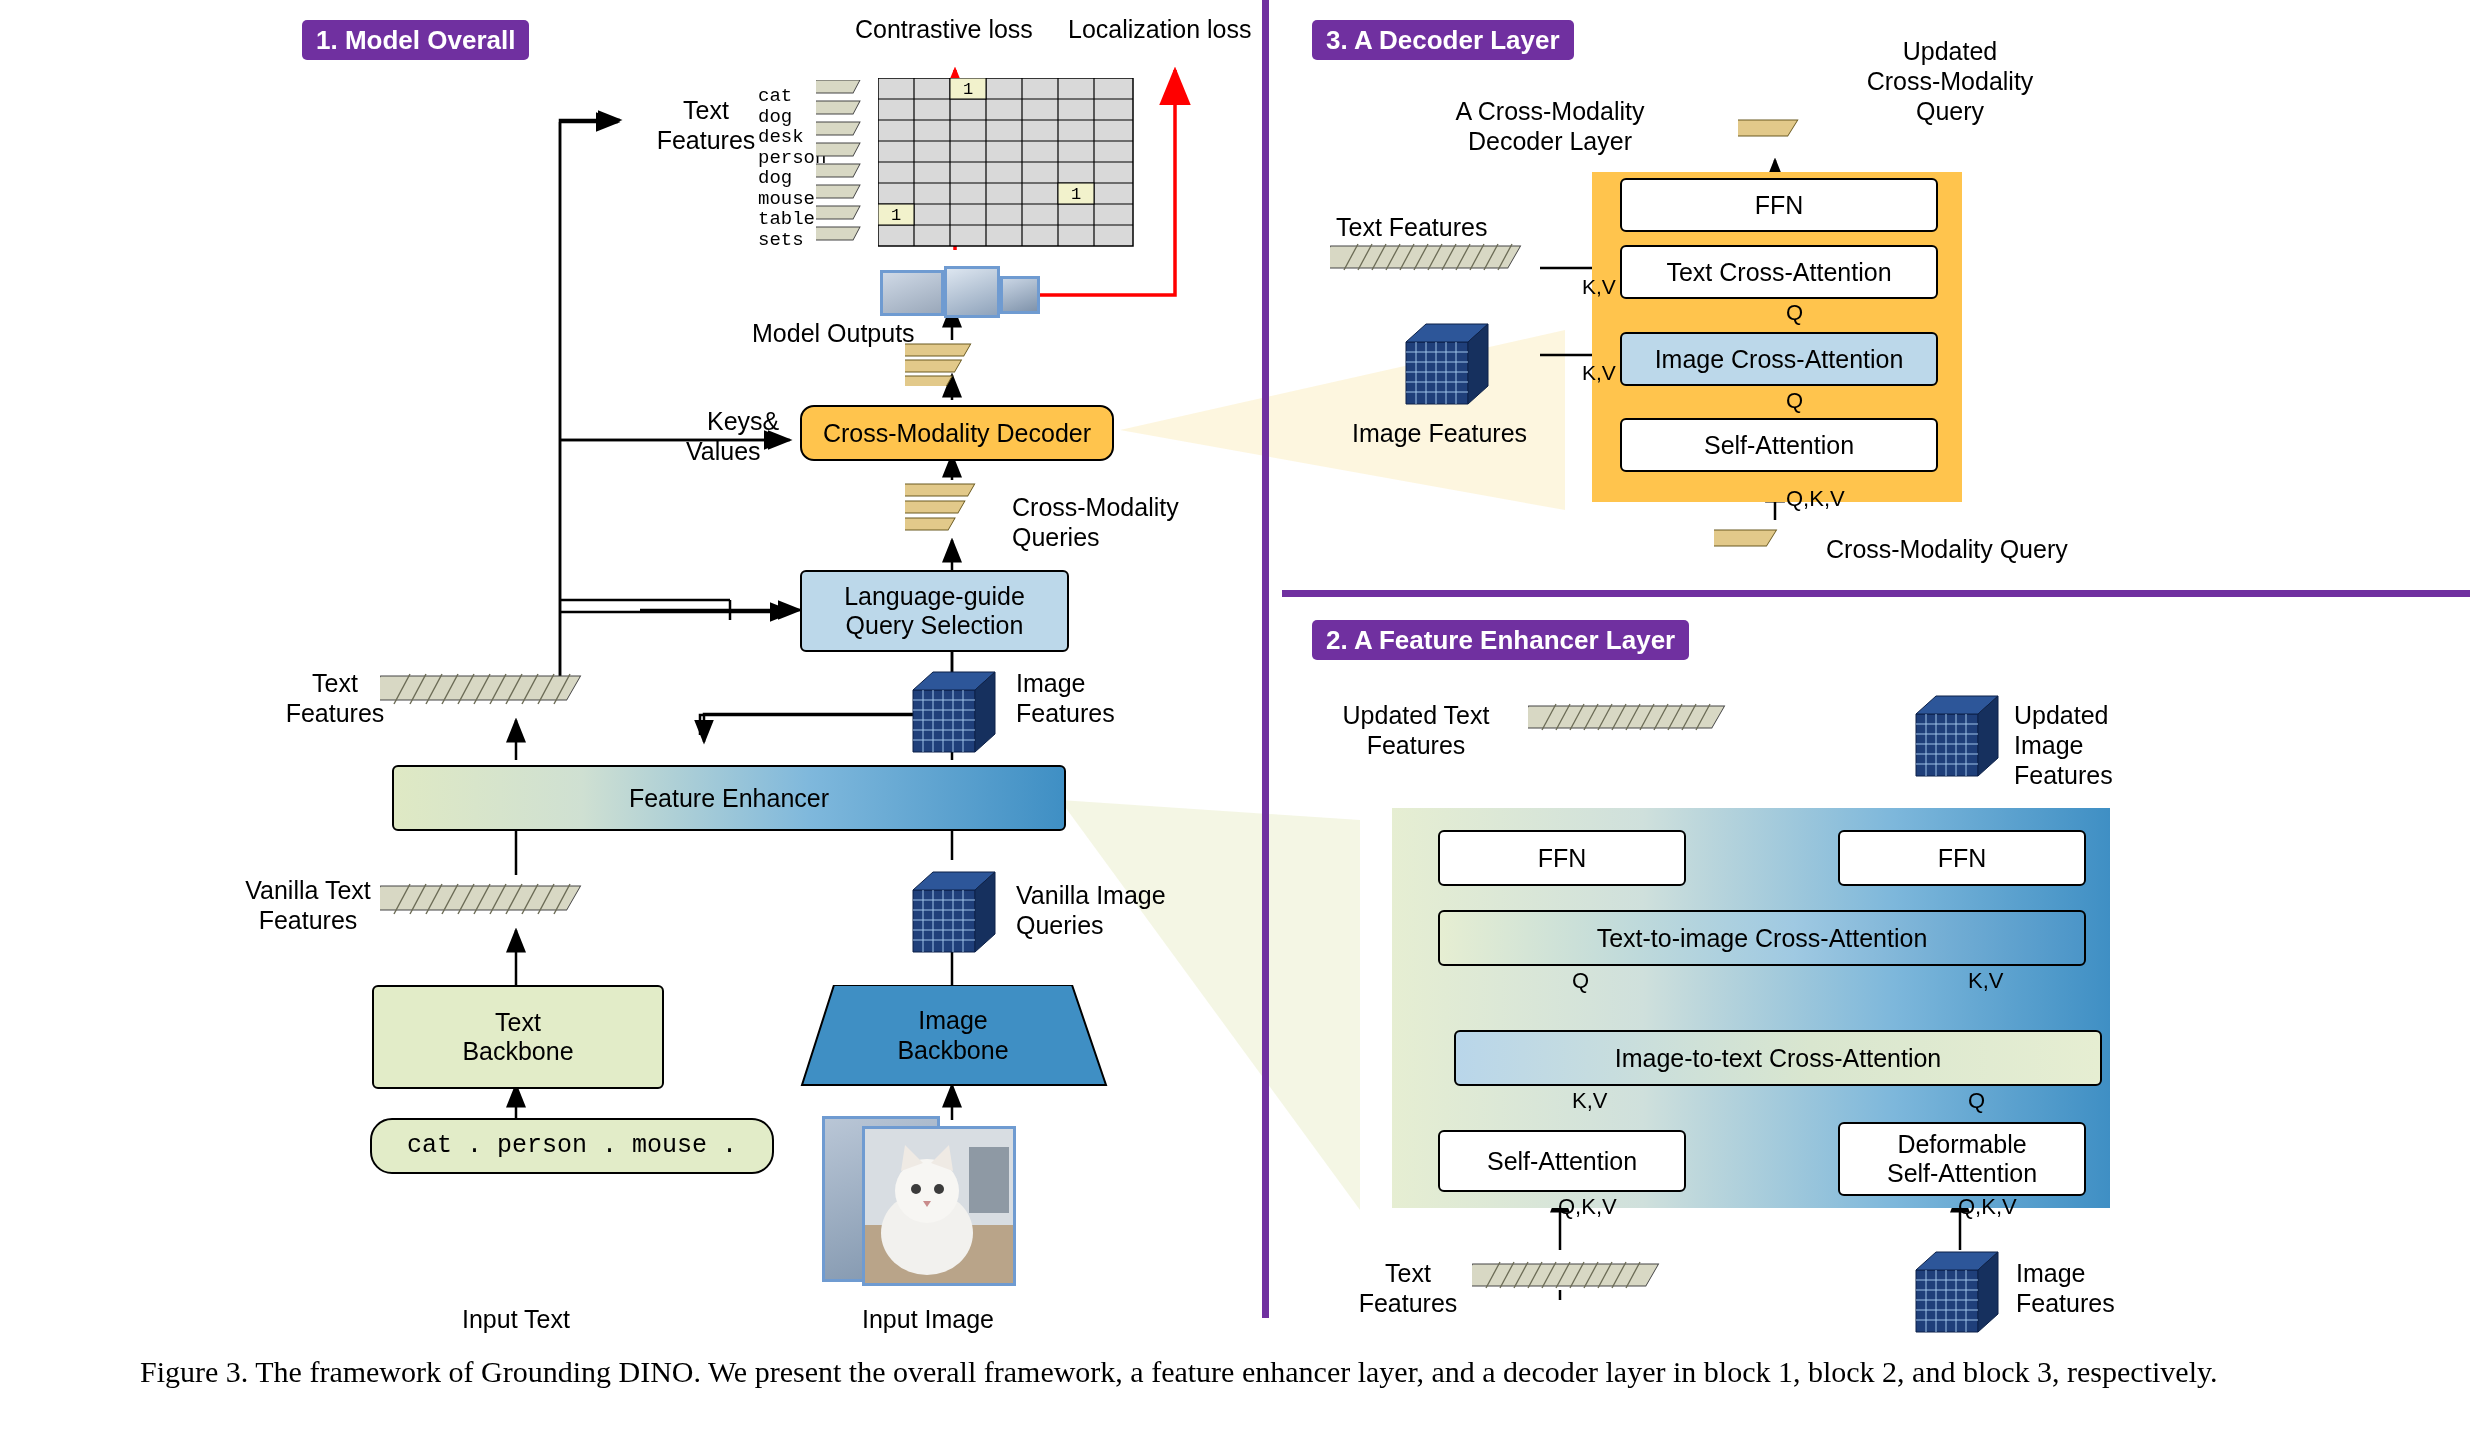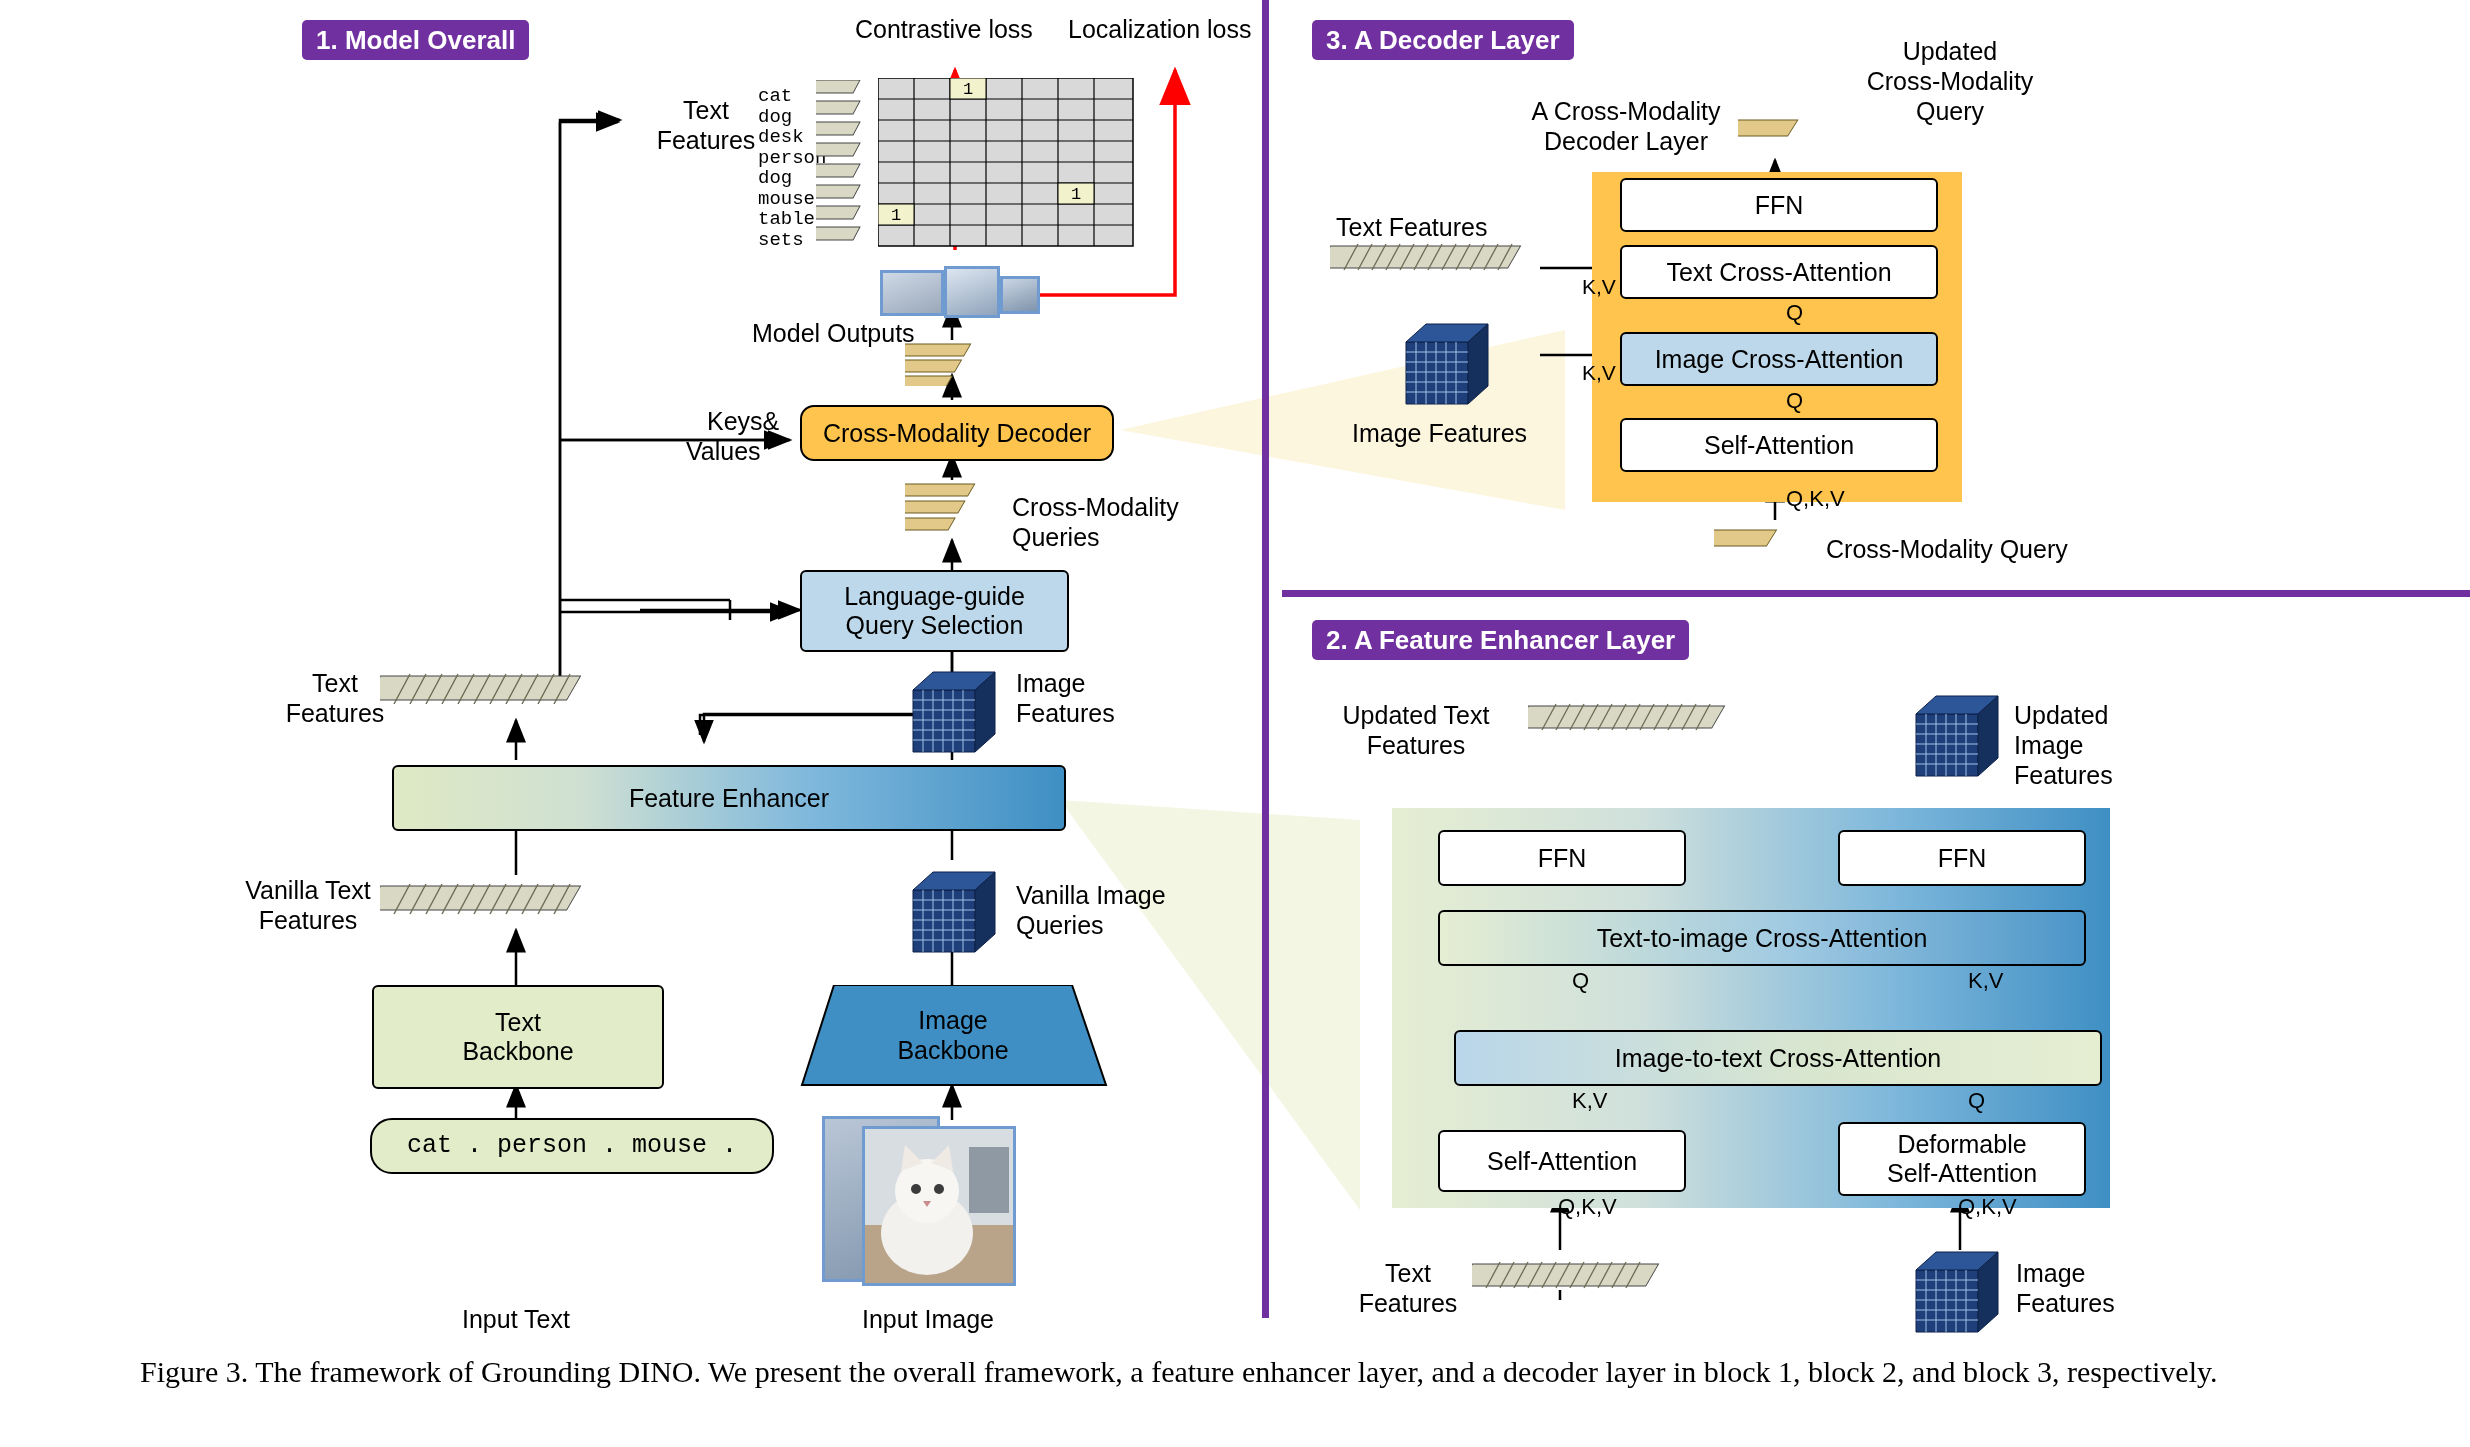--- a/index.html
+++ b/index.html
@@ -364,21 +364,21 @@
       <circle cx="51" cy="60" r="5" fill="#3b3b3b"></circle>
       <circle cx="74" cy="60" r="5" fill="#3b3b3b"></circle>
       <path d="M58,72 L66,72 L62,78 z" fill="#c98b8b"></path>
       <rect x="104" y="18" width="40" height="66" fill="#8e99a4"></rect>
     </svg>
   </div>
 
   <div class="txt c" style="left:404px;top:1304px;width:224px;">Input Text</div>
   <div class="txt c" style="left:816px;top:1304px;width:224px;">Input Image</div>
 
-  <div class="txt c" style="left:1476px;top:96px;width:300px;white-space:pre-line;text-align:center;">A Cross-Modality
+  <div class="txt c" style="left:1400px;top:96px;width:300px;white-space:pre-line;text-align:center;">A Cross-Modality
 Decoder Layer</div>
   <div class="txt c" style="left:1820px;top:36px;width:260px;white-space:pre-line;">Updated
 Cross-Modality
 Query</div>
 
   <svg class="abs" style="left:1738px;top:110px;" width="86" height="54">
     <rect x="6" y="10" width="60" height="16" transform="skewX(-32)" fill="#e2c98a" stroke="#6a5a20"></rect>
   </svg>
 
   <div class="panelOrange" style="left:1592px;top:172px;width:370px;height:330px;"></div>

